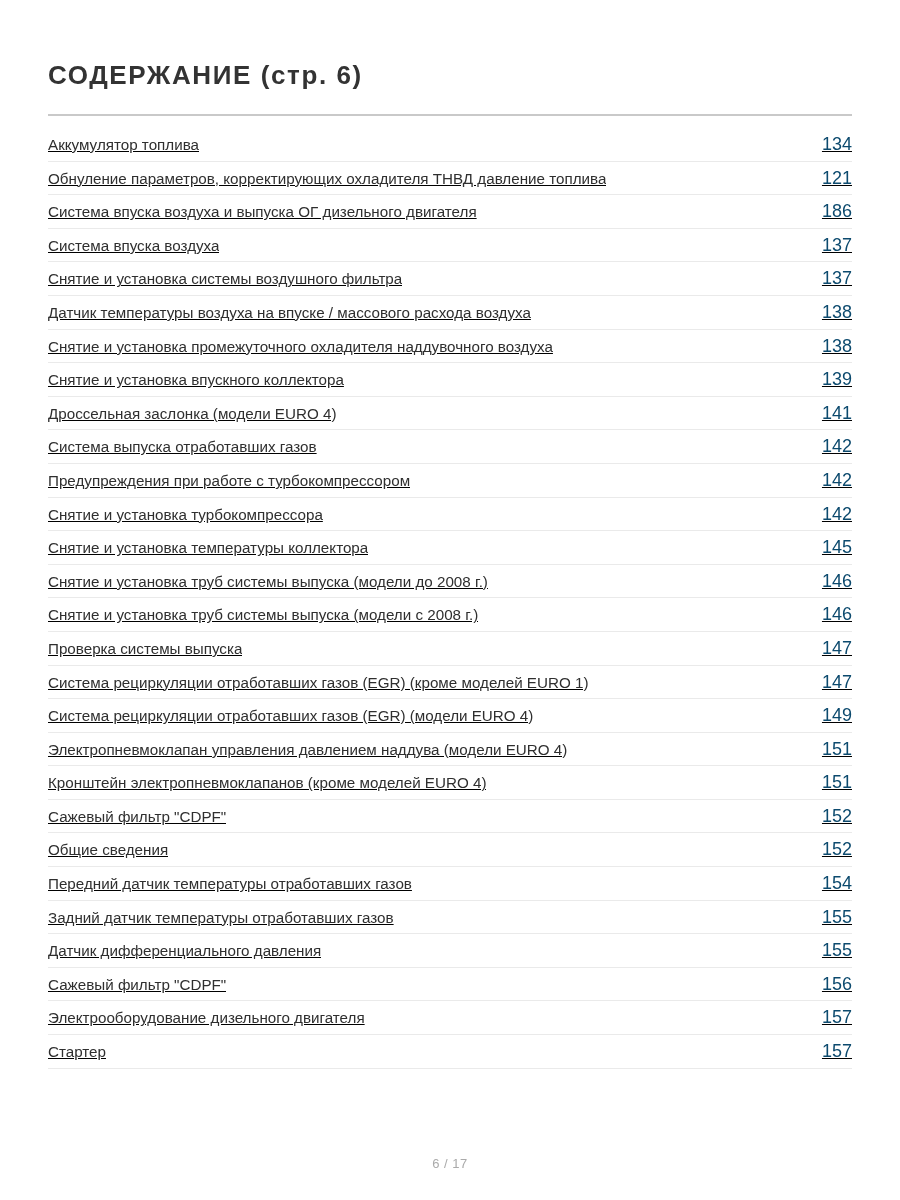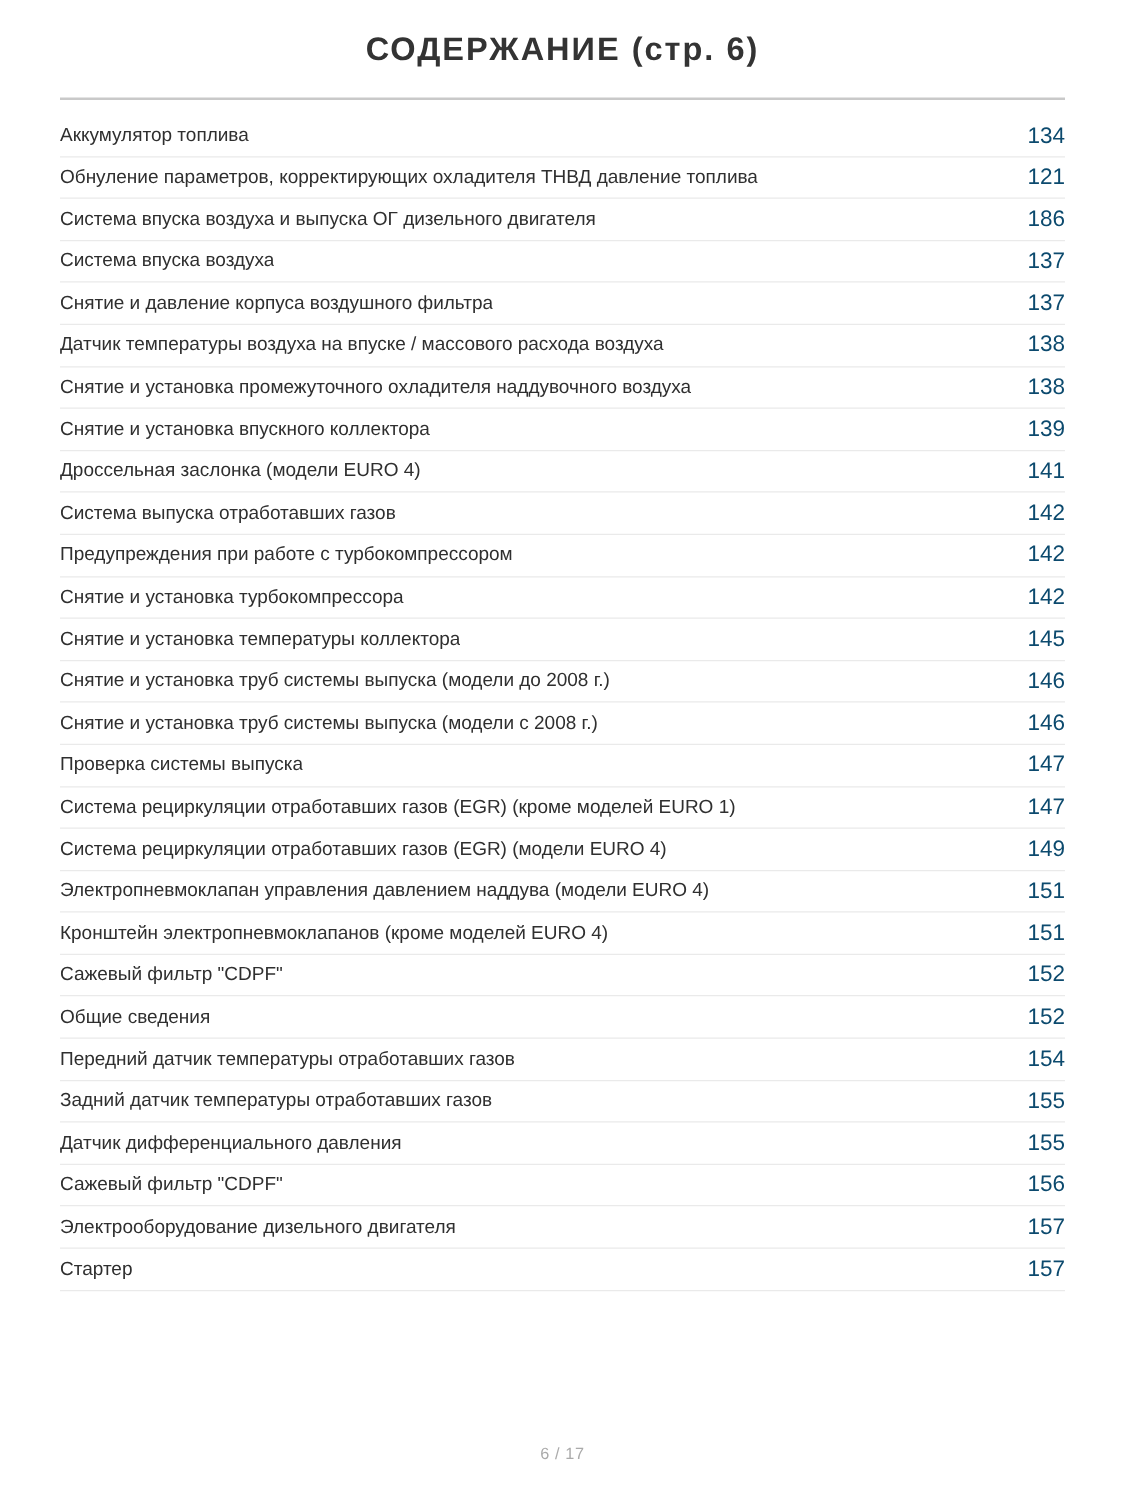--- a/index.html
+++ b/index.html
@@ -19,22 +19,21 @@
     width: 900px;
     height: 1200px;
     box-sizing: border-box;
     padding: 0 48px;
     display: flex;
     flex-direction: column;
   }
   
   .toc-title {
     margin: 0;
-    padding-top: 22px;
-    text-align: center;
+    padding-top: 58px;
     font-size: 26px;
     font-weight: bold;
     color: #333333;
     letter-spacing: 1.6px;
     line-height: 34px;
     white-space: nowrap;
   }
   
   .header-rule {
     margin-top: 22px;
@@ -42,26 +41,27 @@
     background: #c9c9c9;
     width: 100%;
   }
   
   .toc-list {
     margin-top: 12px;
     width: 100%;
   }
   .toc-entry {
     display: flex;
-    align-items: center;
+    align-items: flex-start;
     justify-content: space-between;
     height: 33.6px;
     box-sizing: border-box;
     border-bottom: 1px solid #eaeaea;
     gap: 6px;
+    text-decoration: underline;
   }
   .toc-entry-title {
     font-size: 15.2px;
     color: #2f2f2f;
     line-height: 33.6px;
     white-space: nowrap;
     overflow: hidden;
     text-overflow: ellipsis;
   }
   .toc-entry-page {
@@ -107,21 +107,21 @@
       </div>
       <div class="toc-entry">
         <span class="toc-entry-title">Система впуска воздуха и выпуска ОГ дизельного двигателя</span>
         <span class="toc-entry-page">186</span>
       </div>
       <div class="toc-entry">
         <span class="toc-entry-title">Система впуска воздуха</span>
         <span class="toc-entry-page">137</span>
       </div>
       <div class="toc-entry">
-        <span class="toc-entry-title">Снятие и давление корпуса воздушного фильтра</span>
+        <span class="toc-entry-title">Снятие и установка системы воздушного фильтра</span>
         <span class="toc-entry-page">137</span>
       </div>
       <div class="toc-entry">
         <span class="toc-entry-title">Датчик температуры воздуха на впуске / массового расхода воздуха</span>
         <span class="toc-entry-page">138</span>
       </div>
       <div class="toc-entry">
         <span class="toc-entry-title">Снятие и установка промежуточного охладителя наддувочного воздуха</span>
         <span class="toc-entry-page">138</span>
       </div>

